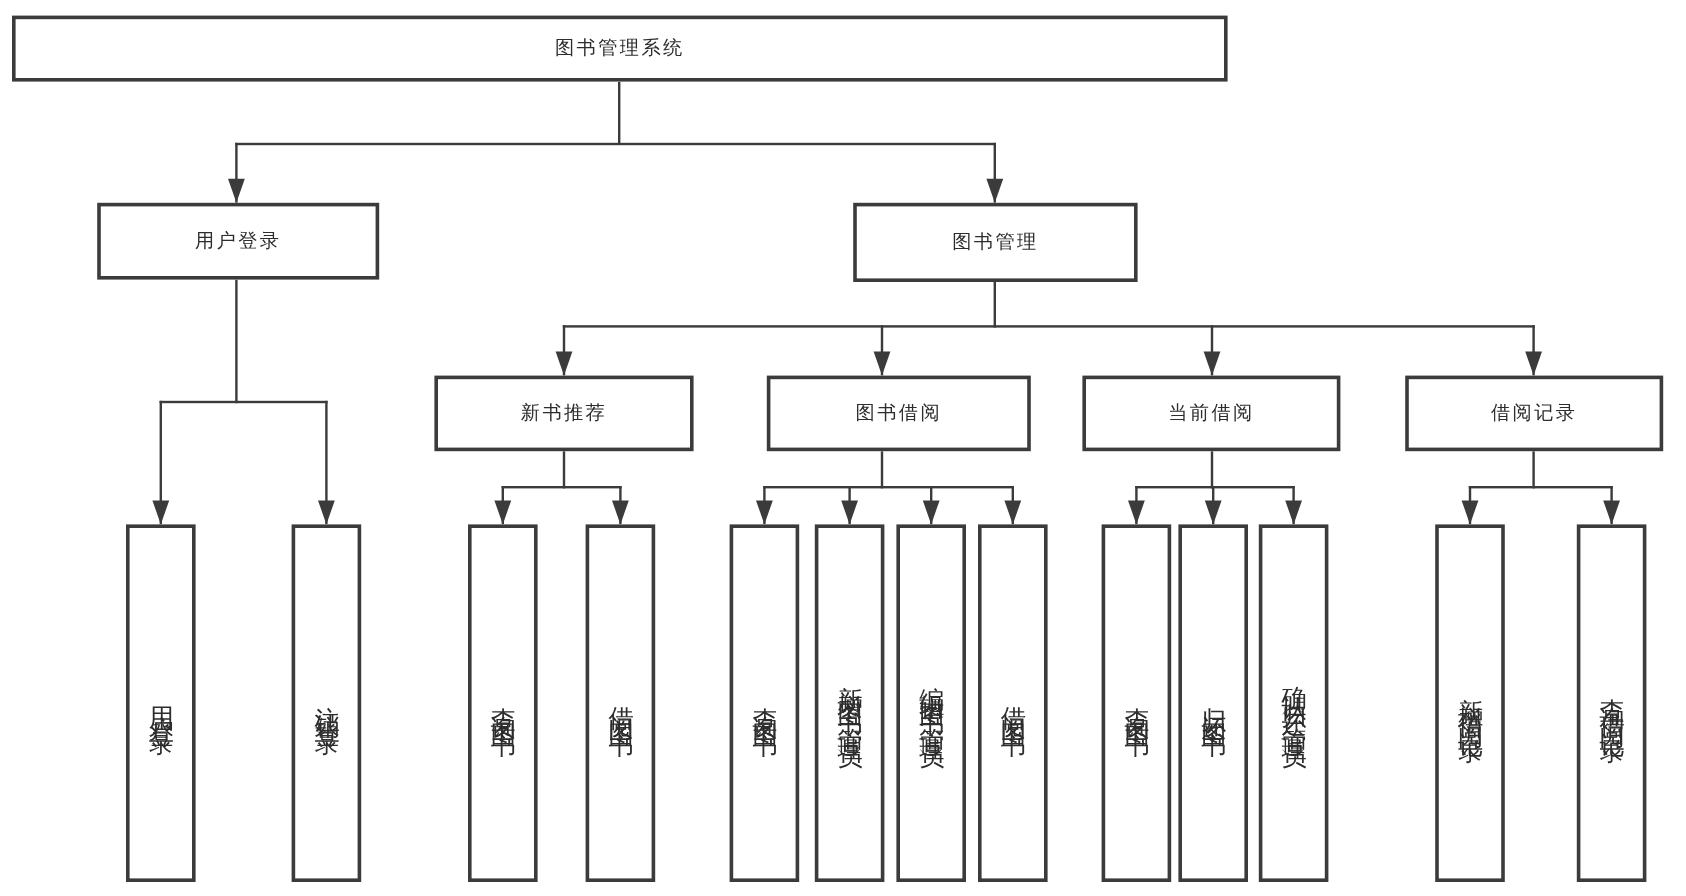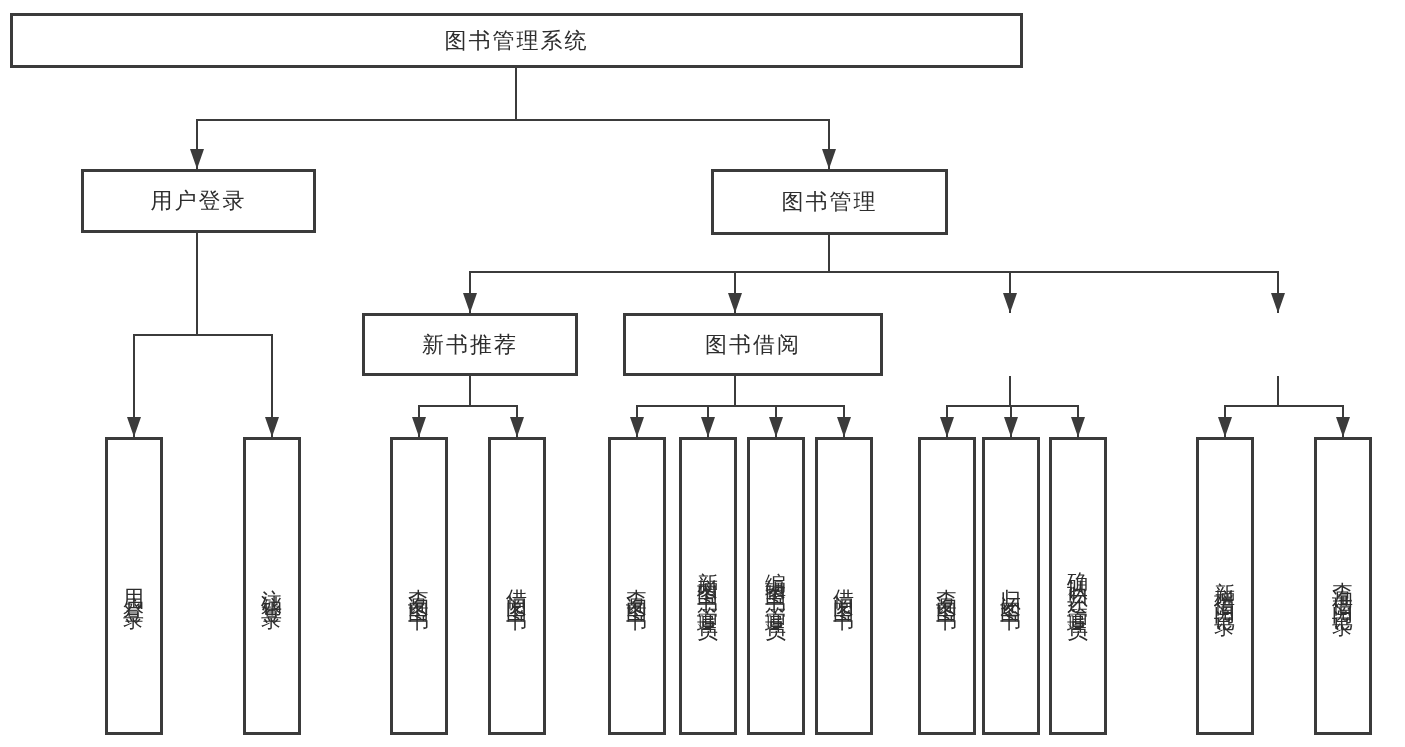--- a/index.html
+++ b/index.html
@@ -8,21 +8,21 @@
     background:#ffffff; overflow:hidden;
     font-family:"Liberation Sans","DejaVu Sans",sans-serif;
     color:#2d2d2d;
   }
   .box {
     position:absolute; box-sizing:border-box;
     border:3px solid #3b3b3b; background:#ffffff;
     display:flex; align-items:center; justify-content:center;
     text-align:center; z-index:2;
   }
-  .hbox { font-size:22px; letter-spacing:2px; }
+  .hbox { font-size:16px; letter-spacing:2px; }
   .vbox { font-size:21px; }
   .vbox .vtext {
     writing-mode:vertical-rl; text-orientation:mixed;
     letter-spacing:7px; line-height:1;
   }
   .vline, .hline { position:absolute; background:#3b3b3b; z-index:1; }
   .vline { width:2px; }
   .hline { height:2px; }
   .arrowhead {
     position:absolute; width:0; height:0; z-index:1;
@@ -47,22 +47,28 @@
   <div class="box hbox" style="left:81px;top:169px;width:235px;height:64px;">
     <span>用户登录</span>
   </div>
   <div class="box hbox" style="left:362px;top:313px;width:216px;height:63px;">
     <span>新书推荐</span>
   </div>
 
   <div class="box hbox" style="left:711px;top:169px;width:237px;height:66px;">
     <span>图书管理</span>
   </div>
-  <div class="box hbox" style="left:623px;top:313px;width:260px;height:63px;">
+  <div class="box hbox" style="left:639px;top:313px;width:220px;height:63px;">
     <span>图书借阅</span>
+  </div>
+  <div class="box hbox" style="left:902px;top:313px;width:215px;height:63px;">
+    <span>当前借阅</span>
+  </div>
+  <div class="box hbox" style="left:1171px;top:313px;width:215px;height:63px;">
+    <span>借阅记录</span>
   </div>
 
   <div class="box vbox" style="left:105px;top:437px;width:58px;height:298px;">
     <span class="vtext">用户登录</span>
   </div>
   <div class="box vbox" style="left:243px;top:437px;width:58px;height:298px;">
     <span class="vtext">注销登录</span>
   </div>
 
   <div class="box vbox" style="left:390px;top:437px;width:58px;height:298px;">

